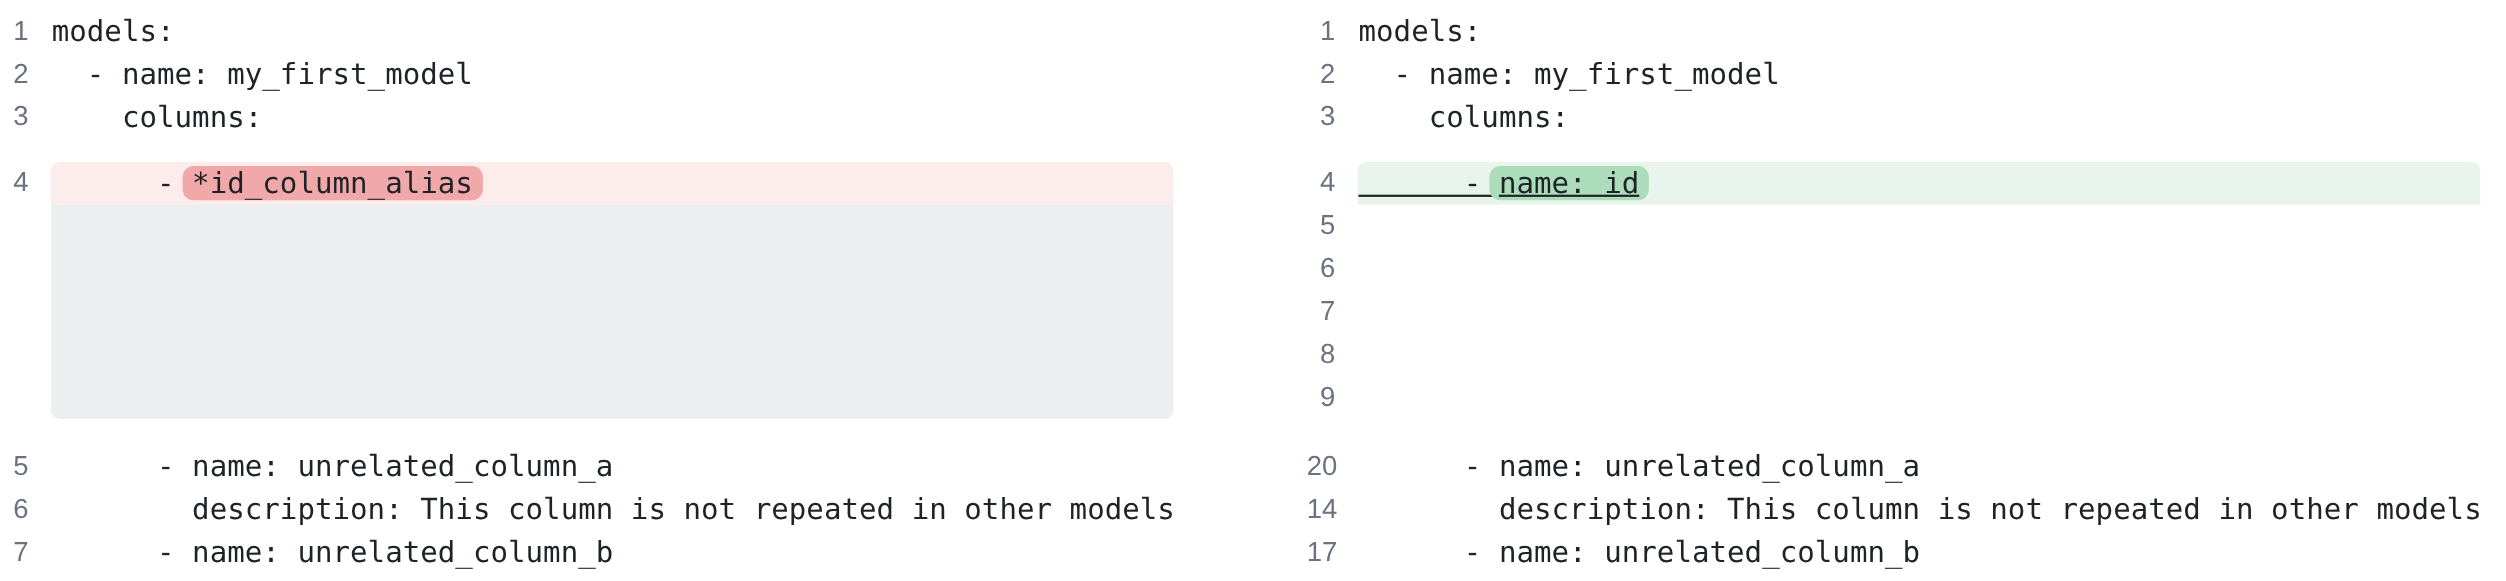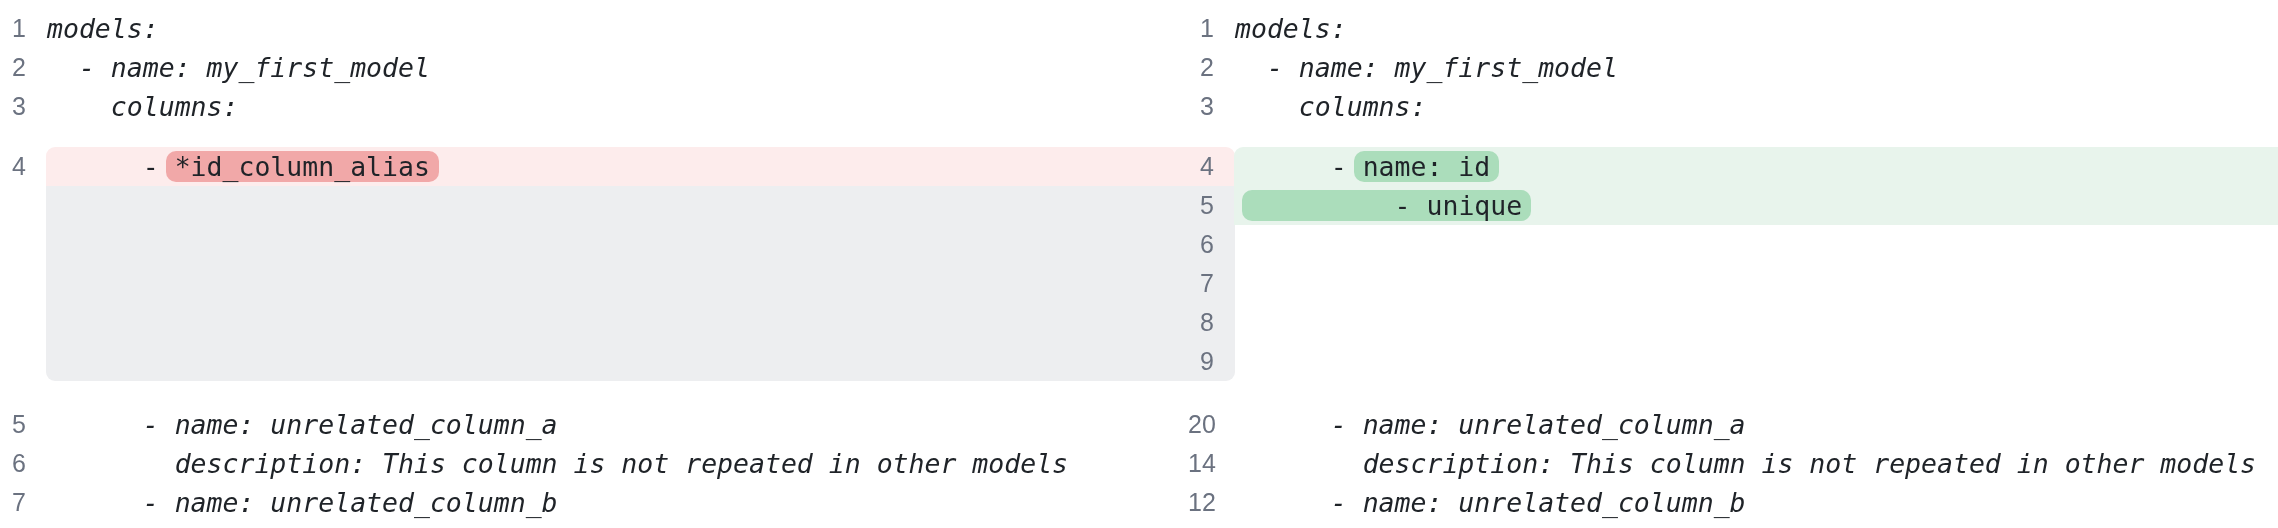--- a/index.html
+++ b/index.html
@@ -19,31 +19,31 @@
   }
   .panel{width:1090px;flex:none;}
   .line{display:flex;height:39px;line-height:39px;align-items:stretch;}
   .ln{
     flex:none;width:26px;margin-right:21px;
     text-align:right;
     font-family:"Liberation Sans","DejaVu Sans",sans-serif;
     font-size:25px;color:var(--ln);
     line-height:39px;
   }
-  .code{white-space:pre;line-height:39px;font-style:italic;}
+  .code{white-space:pre;line-height:39px;}
   .hl{border-radius:10px;padding:0 9px;margin-left:-9px;white-space:pre;}
   
   .blockwrap{display:flex;margin-top:21px;margin-bottom:24px;}
   .lns{flex:none;width:26px;margin-right:20px;}
   .lns .ln{width:26px;margin-right:0;display:block;height:39px;}
-  .block{flex:none;width:1189px;border-radius:9px;overflow:hidden;}
+  .block{flex:none;width:1021px;border-radius:9px;overflow:hidden;}
   .bline{height:39px;line-height:39px;white-space:pre;padding-left:1px;}
   .row-removed{background:var(--removed-bg);}
   .row-removed .hl{background:var(--removed-hl);}
-  .row-added{background:var(--added-bg);}
+  .row-added{background:var(--added-bg);text-decoration:underline;}
   .row-added .hl{background:var(--added-hl);}
   .filler{background:var(--filler);height:195px;}
 </style>
 </head>
 <body>
 
 <div class="diff">
   <div class="panel">
       <div class="line">
         <span class="ln">1</span>
@@ -96,29 +96,28 @@
         <div class="lns">
           <span class="ln">4</span>
           <span class="ln">5</span>
           <span class="ln">6</span>
           <span class="ln">7</span>
           <span class="ln">8</span>
           <span class="ln">9</span>
         </div>
         <div class="block">
           <div class="bline row-added">      - <span class="hl">name: id</span></div>
-          <div class="bline row-added"> <span class="hl">         - unique</span></div>
         </div>
       </div>
       <div class="line">
         <span class="ln">20</span>
         <span class="code">      - name: unrelated_column_a</span>
       </div>
       <div class="line">
         <span class="ln">14</span>
         <span class="code">        description: This column is not repeated in other models</span>
       </div>
       <div class="line">
-        <span class="ln">12</span>
+        <span class="ln">17</span>
         <span class="code">      - name: unrelated_column_b</span>
       </div>
     </div>
 </div>
 
 </body></html>

